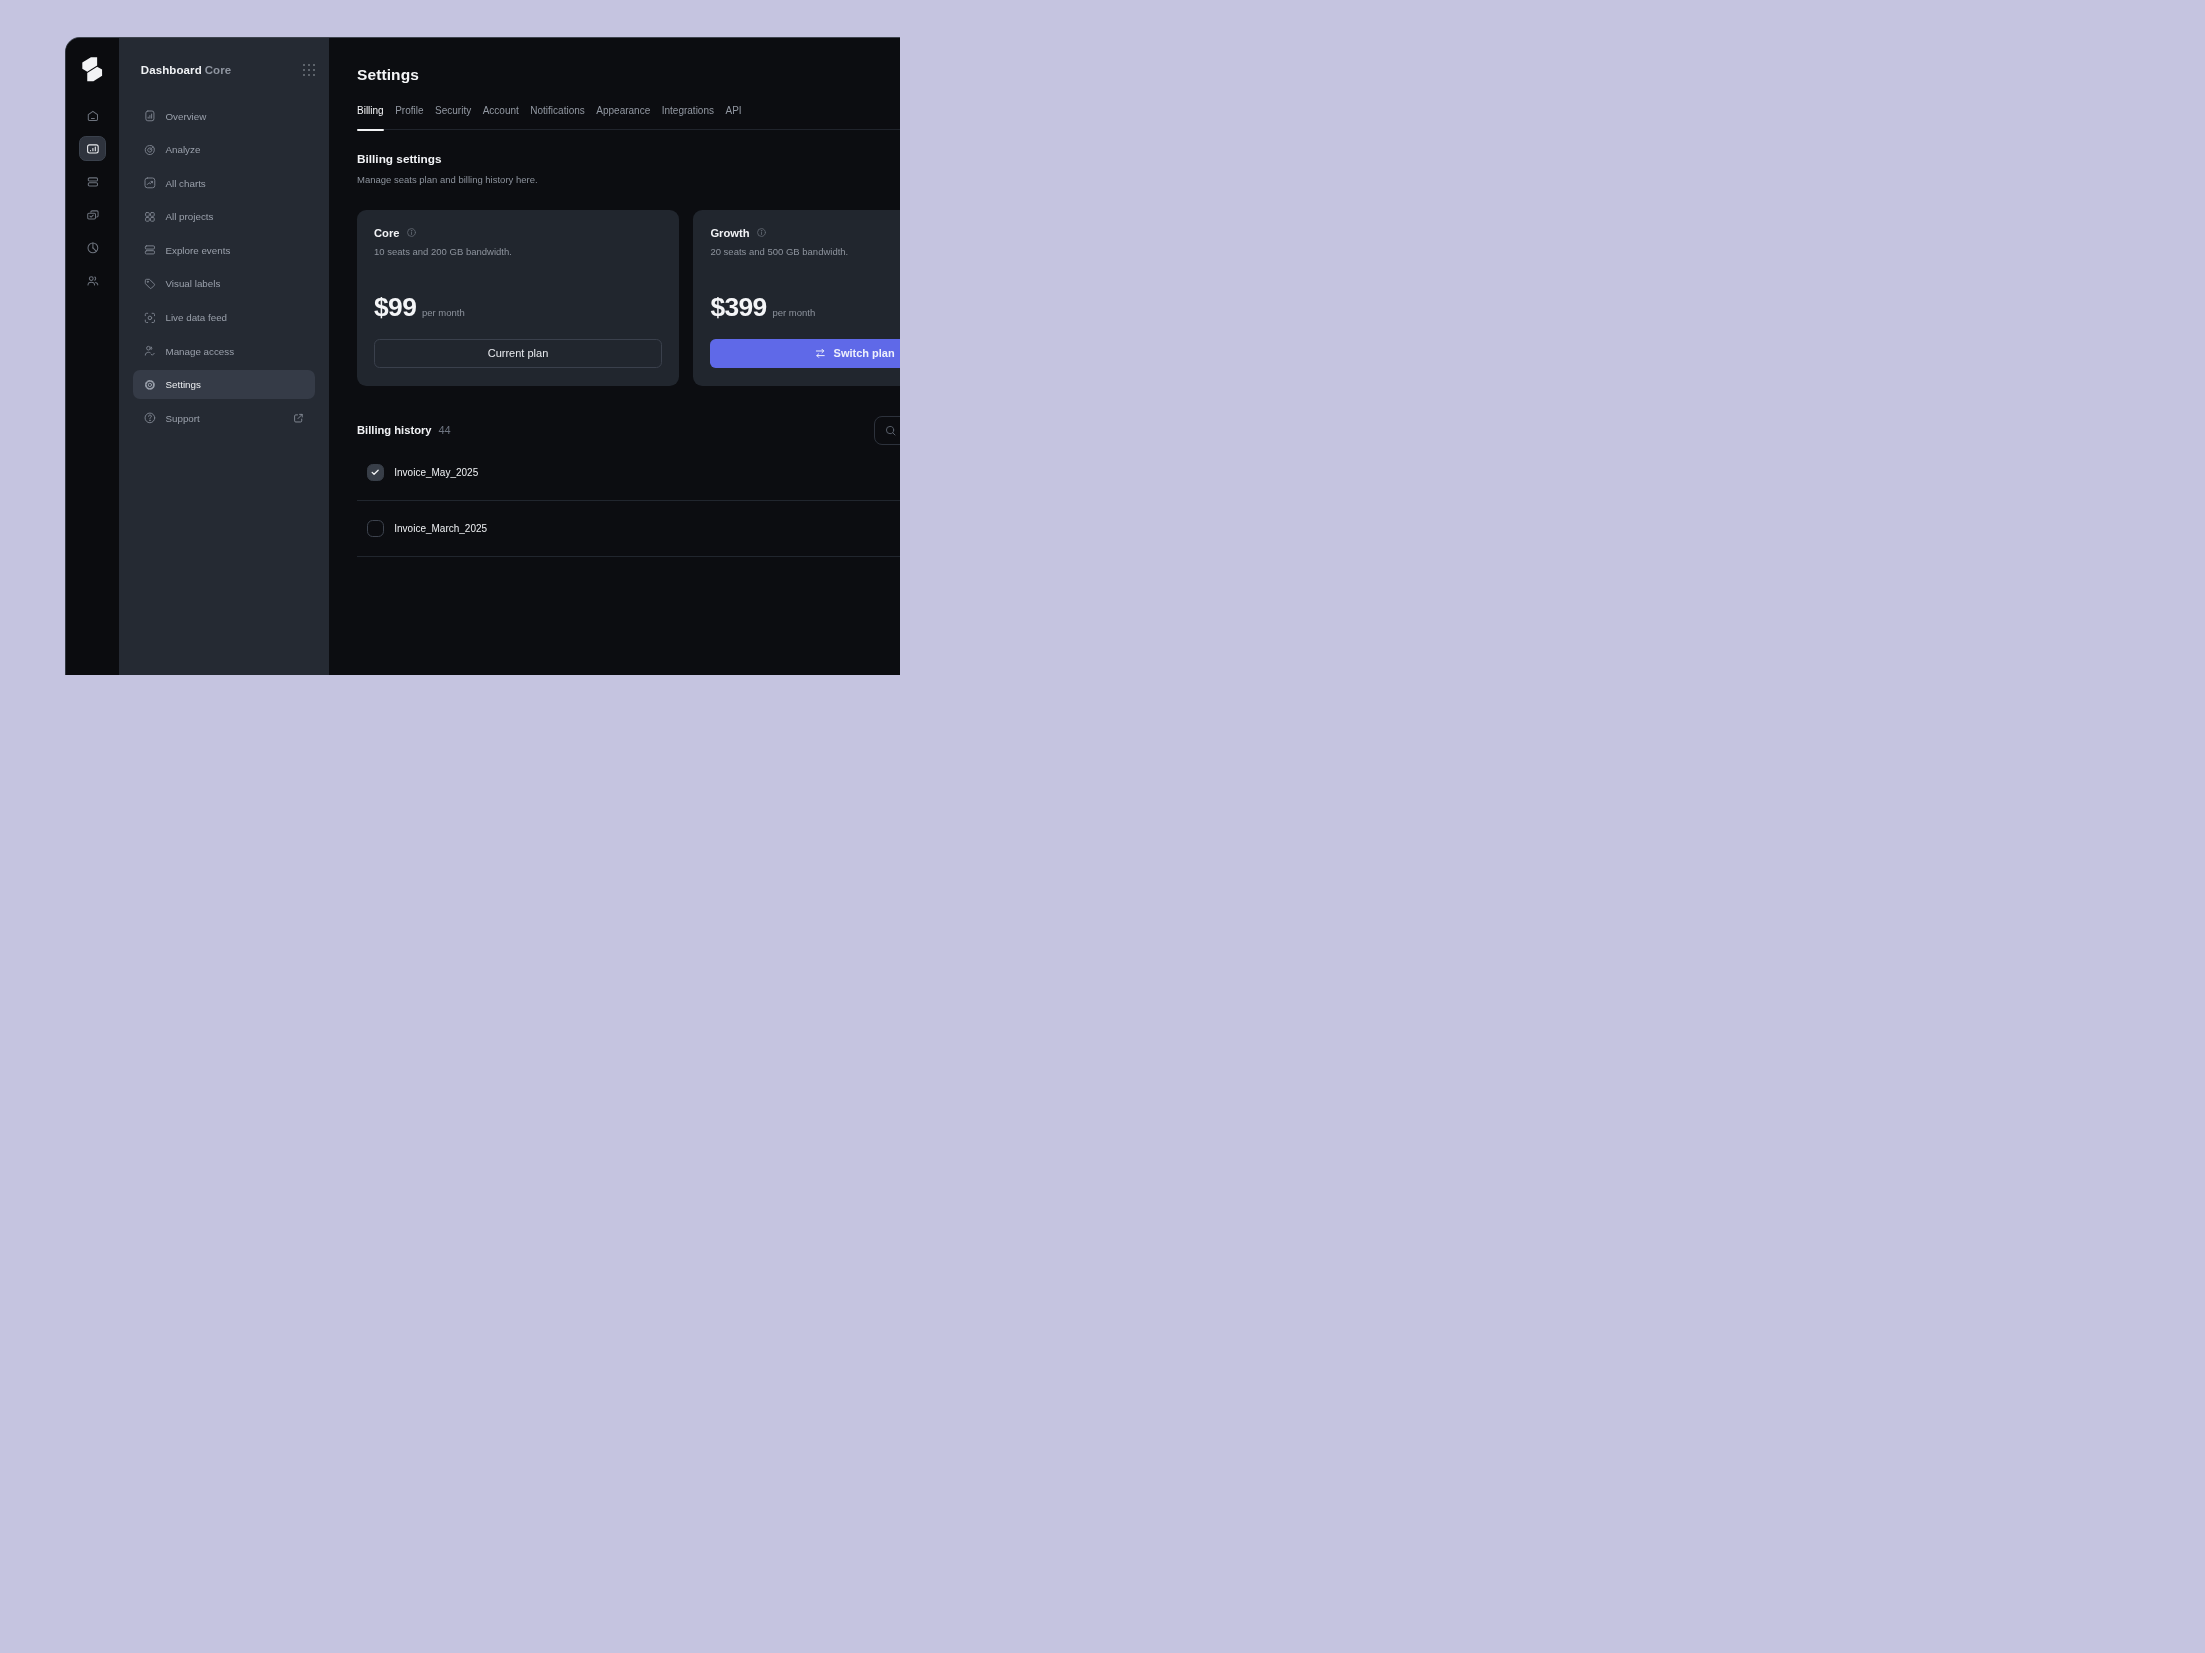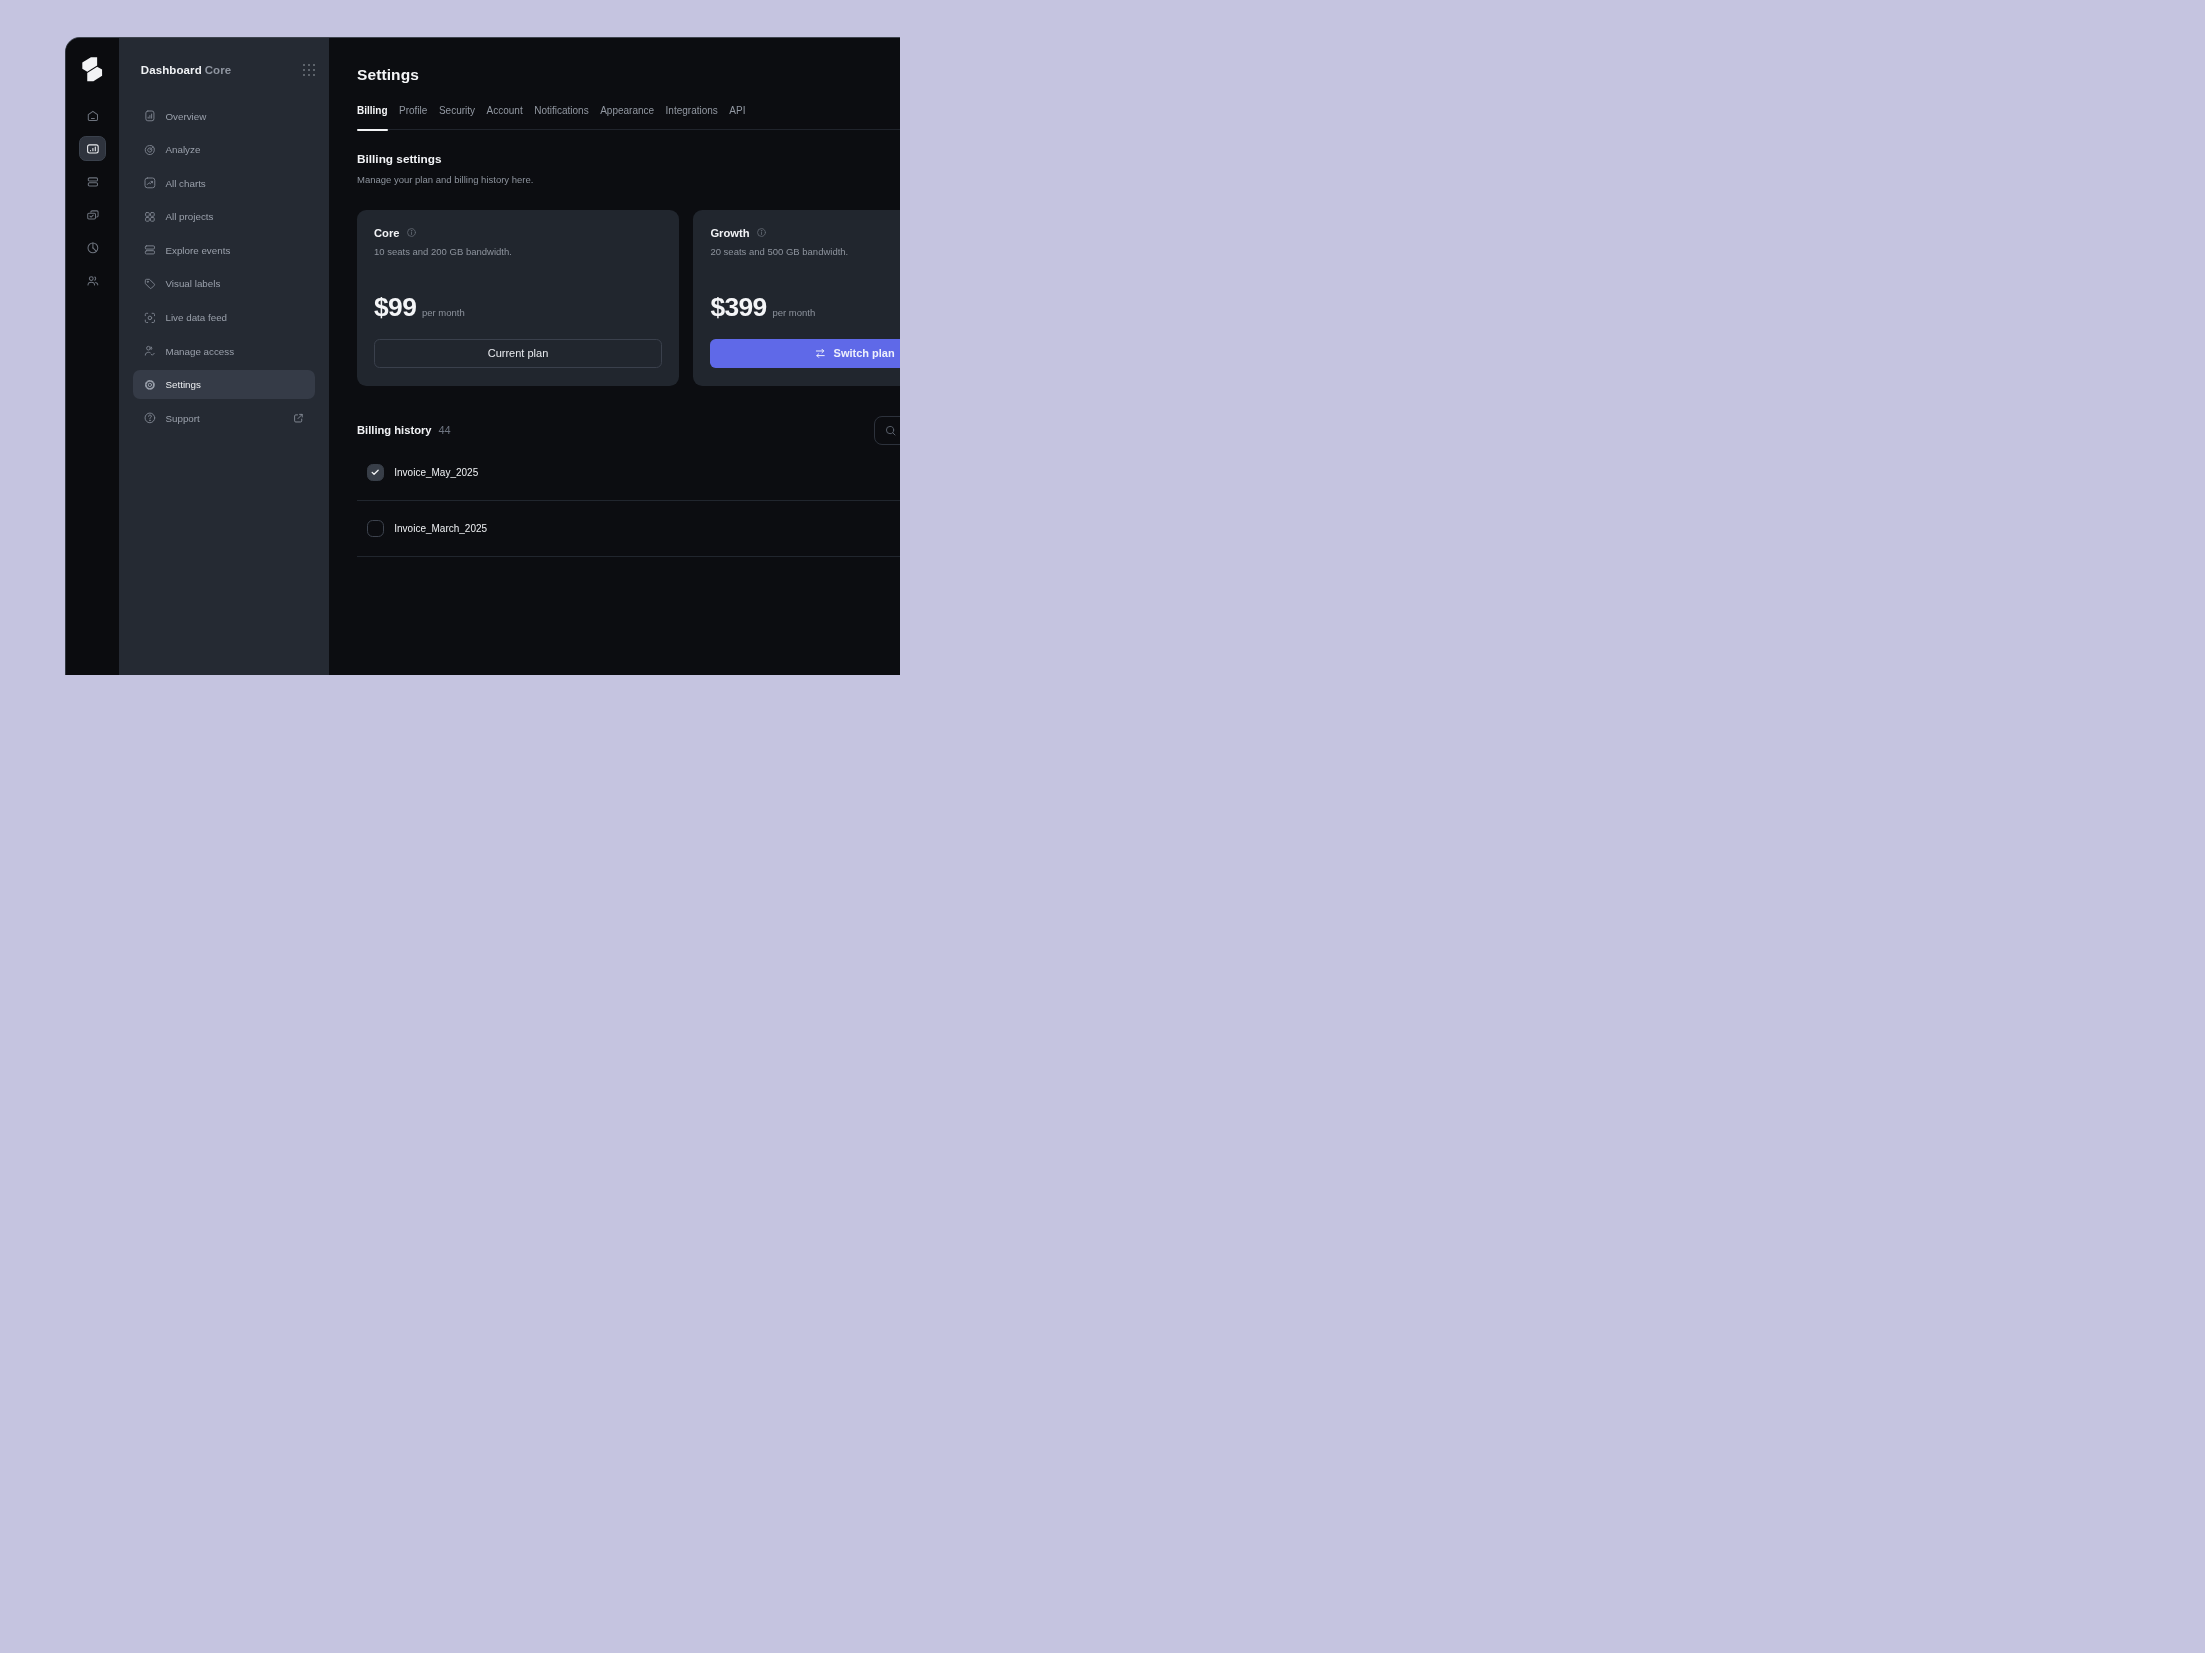--- a/index.html
+++ b/index.html
@@ -65,21 +65,21 @@
 
   
   .main { flex:1; padding-left:28px; min-width:0; overflow:visible; }
   .page-title { margin-top:27.6px; font-size:15.5px; font-weight:700; color:#f4f5f7; letter-spacing:0.1px; }
 
   .tabs {
     margin-top:21px; display:flex; gap:11.5px; align-items:flex-start;
     border-bottom:1.1px solid #20242c; padding-bottom:13.8px; width:586px; position:relative;
   }
   .tab { font-size:10px; color:#9298a2; cursor:pointer; position:relative; font-weight:400; }
-  .tab.active { color:#f5f6f8; font-weight:700; }
+  .tab.active { color:#f5f6f8; font-weight:400; }
   .tab.active::after {
     content:""; position:absolute; left:0; right:0; bottom:-15px; height:1.7px; background:#f2f3f5; border-radius:1.1px;
   }
 
   .section-title { margin-top:22px; font-size:11.8px; font-weight:700; color:#f2f3f6; }
   .section-subtitle { margin-top:7.5px; font-size:9.5px; color:#8d939d; }
 
   
   .cards { margin-top:25px; display:flex; gap:14.4px; }
   .card {
@@ -348,21 +348,21 @@
       <span class="tab">Profile</span>
       <span class="tab">Security</span>
       <span class="tab">Account</span>
       <span class="tab">Notifications</span>
       <span class="tab">Appearance</span>
       <span class="tab">Integrations</span>
       <span class="tab">API</span>
     </div>
 
     <div class="section-title">Billing settings</div>
-    <div class="section-subtitle">Manage your plan and billing history here.</div>
+    <div class="section-subtitle">Manage seats plan and billing history here.</div>
 
     <div class="cards">
 
       <div class="card">
         <div class="card-head">
           <span class="card-name">Core</span>
           <span class="info">
             <svg width="11" height="11" viewBox="0 0 24 24" fill="none" stroke="currentColor" stroke-width="1.9" stroke-linecap="round">
               <circle cx="12" cy="12" r="8.6"></circle>
                 <path d="M12 11 V16.4"></path>

